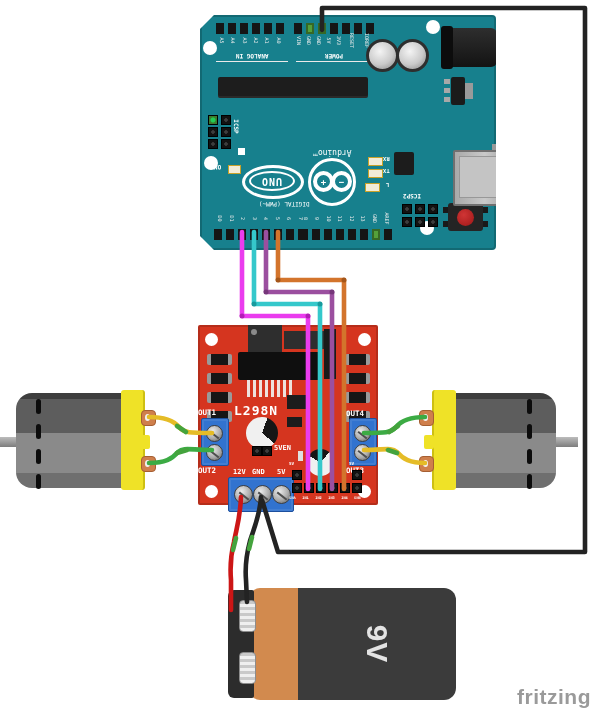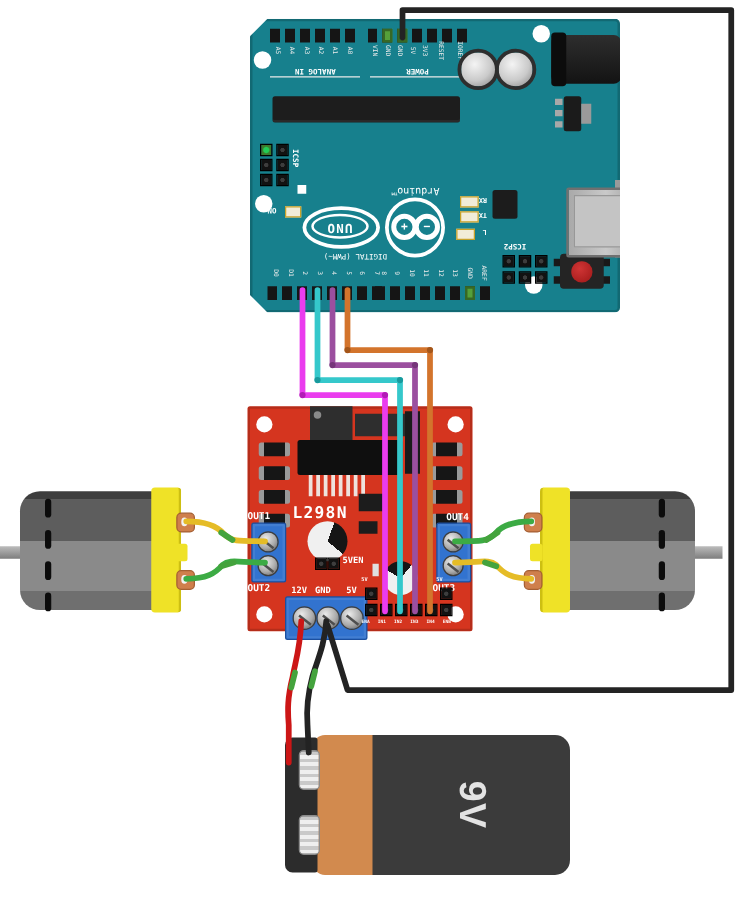--- a/index.html
+++ b/index.html
@@ -220,21 +220,21 @@
     <div class="silk" style="left:0px;top:83px;font-size:7.5px;">OUT1</div>
     <div class="tblock" style="left:3px;top:93px;width:26px;height:46px;"></div>
     <div class="screw" style="left:8px;top:100px;width:15px;height:15px;">
         <i></i>
       </div>
     <div class="screw" style="left:8px;top:119px;width:15px;height:15px;">
         <i></i>
       </div>
     <div class="silk" style="left:0px;top:141px;font-size:7.5px;">OUT2</div>
 
-    <div class="silk" style="left:148px;top:84px;font-size:7.5px;margin-left:11px;">OUT4</div>
+    <div class="silk" style="left:148px;top:84px;font-size:7.5px;">OUT4</div>
     <div class="tblock" style="left:151px;top:93px;width:26px;height:46px;"></div>
     <div class="screw" style="left:156px;top:100px;width:15px;height:15px;">
         <i></i>
       </div>
     <div class="screw" style="left:156px;top:119px;width:15px;height:15px;">
         <i></i>
       </div>
     <div class="silk" style="left:148px;top:141px;font-size:7.5px;">OUT3</div>
 
     <div class="silk" style="left:35px;top:143px;font-size:7px;">12V</div>
@@ -344,13 +344,14 @@
     <path d="M 149 463 C 165 463 172 459 178 452 C 184 447 190 450 212 450" fill="none" stroke-width="4.6" stroke-linecap="round" stroke="#3cab44"></path>
     <path d="M 177 426 L 186 432" fill="none" stroke-width="4.6" stroke-linecap="round" stroke="#44a33d"></path>
     <path d="M 177 453 L 187 450" fill="none" stroke-width="4.6" stroke-linecap="round" stroke="#44a33d"></path>
 
     <path d="M 425 417 C 409 417 401 421 396 427 C 391 433 385 433 364 433" fill="none" stroke-width="4.6" stroke-linecap="round" stroke="#3cab44"></path>
     <path d="M 425 463 C 410 463 403 459 397 452 C 391 447 385 450 364 450" fill="none" stroke-width="4.6" stroke-linecap="round" stroke="#e5bc27"></path>
     <path d="M 398 426 L 389 432" fill="none" stroke-width="4.6" stroke-linecap="round" stroke="#44a33d"></path>
     <path d="M 397 453 L 388 450" fill="none" stroke-width="4.6" stroke-linecap="round" stroke="#44a33d"></path>
   </svg>
 
+  <span id="watermark">fritzing</span>
 </div>
 
 </body></html>

